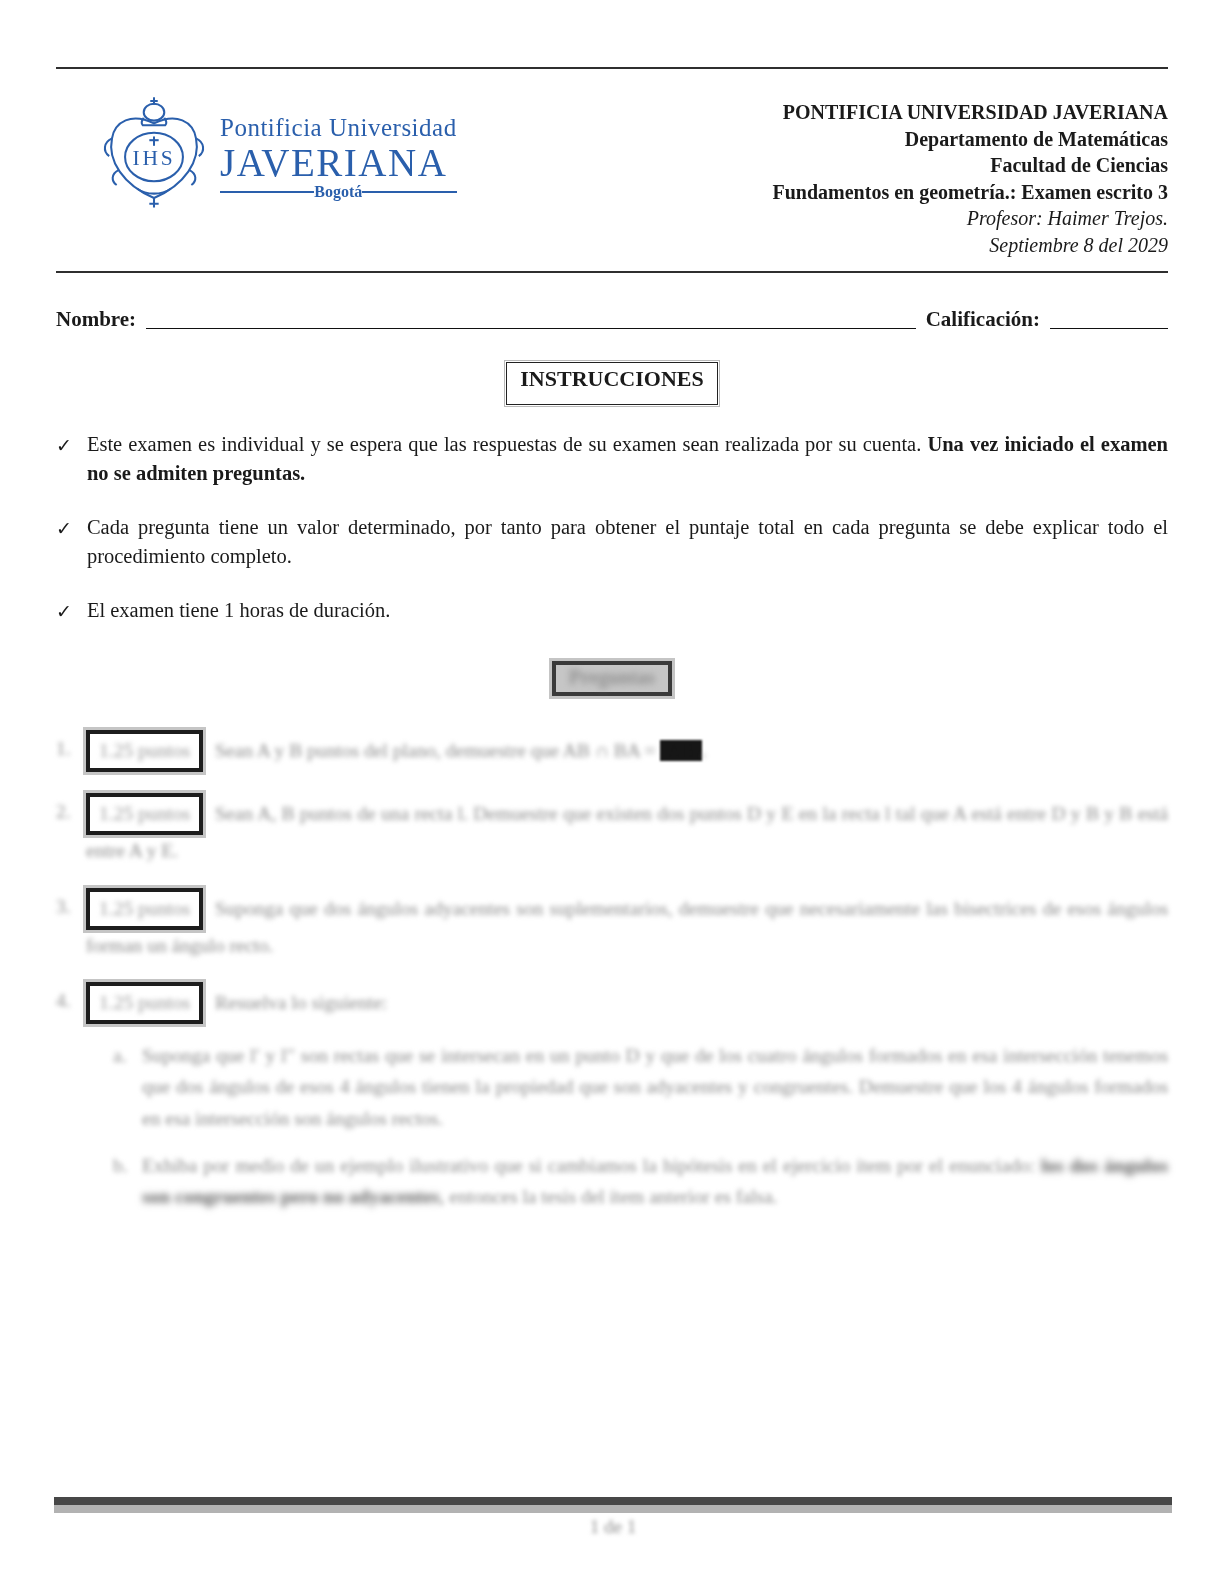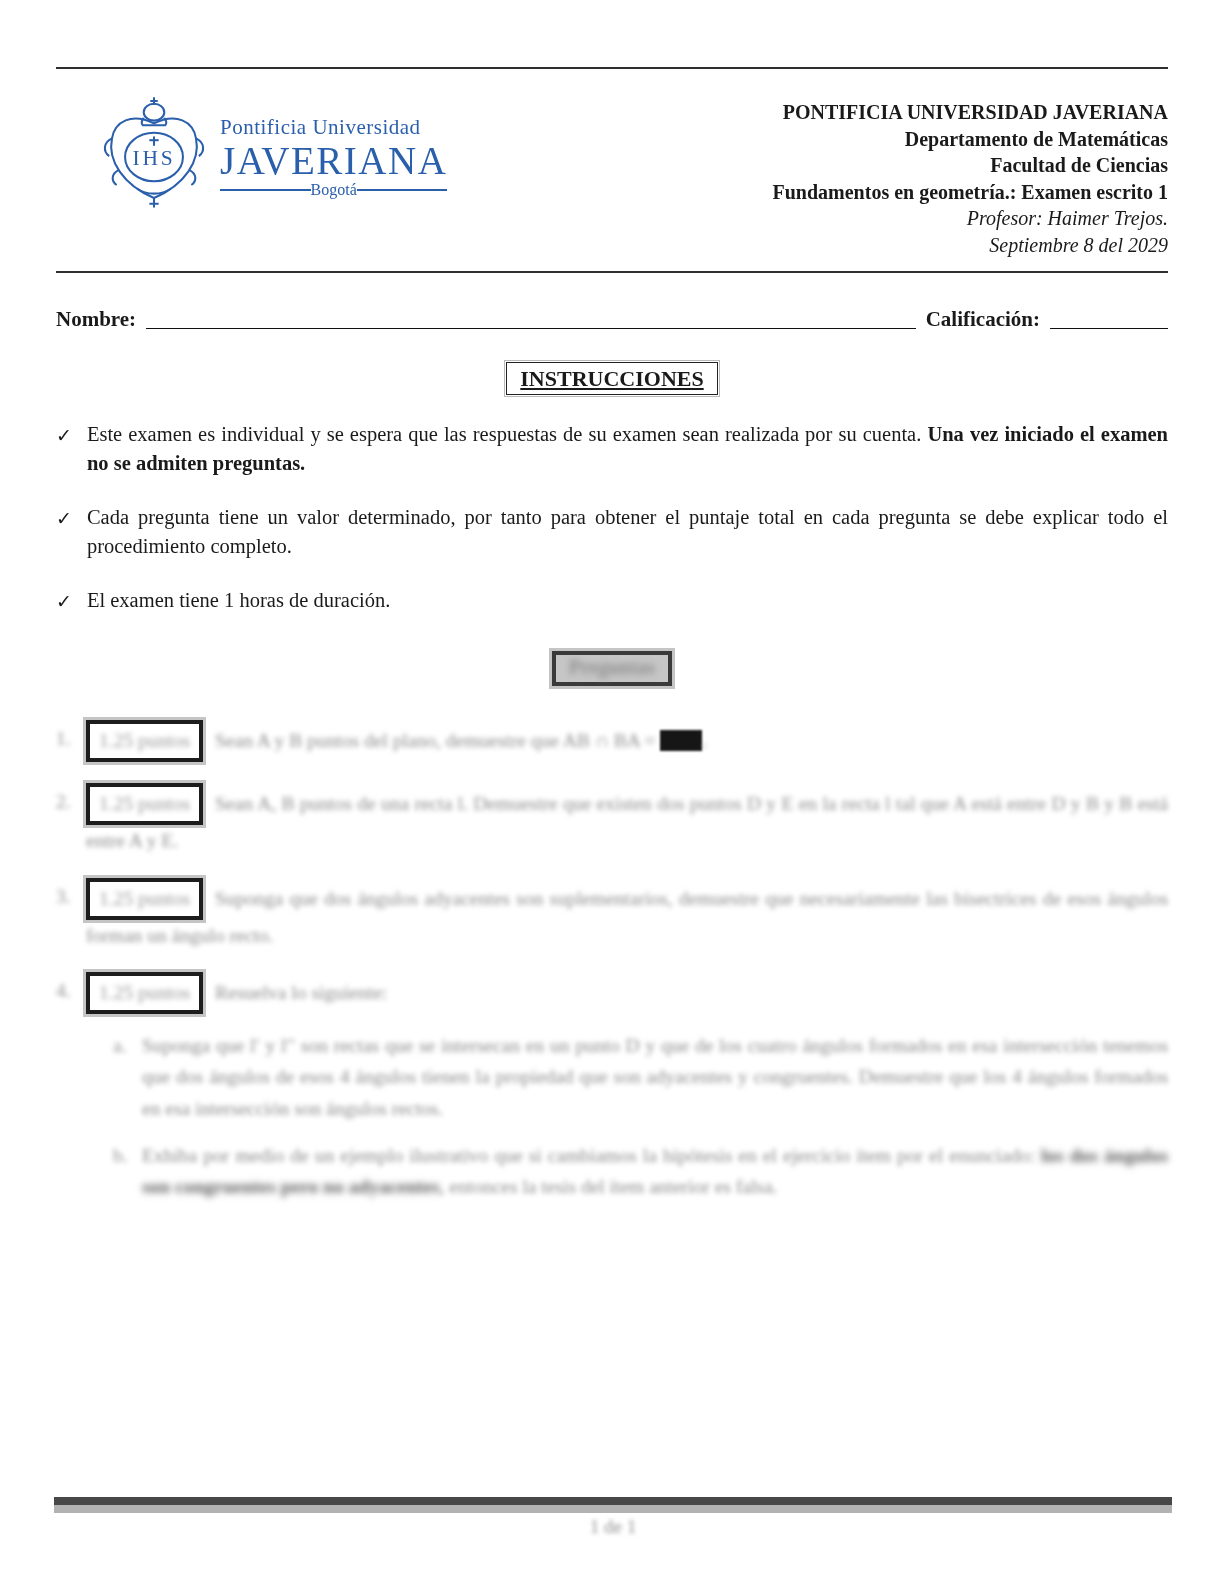--- a/index.html
+++ b/index.html
@@ -12,39 +12,39 @@
   .content { padding:0 56px; }
 
   
   .rule-top { margin-top:67px; border-top:2px solid #2f2f2f; }
   .rule-mid { margin-top:12px; border-top:2px solid #2f2f2f; }
 
   
   .header { display:flex; justify-content:space-between; align-items:flex-start; margin-top:26px; }
   .logo { display:flex; align-items:center; gap:10px; margin-left:42px; }
   .logo-text { color:#2a5fac; }
-  .logo-line1 { font-size:21px; letter-spacing:0.5px; }
+  .logo-line1 { font-size:25px; letter-spacing:0.5px; }
   .logo-line2 { font-size:39px; letter-spacing:1.5px; margin-top:-2px; }
-  .logo-line3-row { display:flex; align-items:center; margin-top:-2px; }
+  .logo-line3-row { display:flex; align-items:center; margin-top:-2px;font-weight:bold; }
   .logo-rule { flex:1; border-top:2px solid #2a5fac; }
   .logo-line3 { font-size:16px; }
   .header-right { text-align:right; font-size:20px; line-height:1.33; margin-top:4px; }
   .hr-bold { font-weight:bold; }
   .hr-italic { font-style:italic; }
 
   
   .name-row { margin-top:34px; display:flex; align-items:flex-end; font-size:21px; }
   .name-label, .grade-label { font-weight:bold; white-space:nowrap; }
   .fill-line { flex:1; border-bottom:1.5px solid #111; margin:0 10px 3px 10px; height:1px; }
   .short-line { width:118px; border-bottom:1.5px solid #111; margin:0 0 3px 10px; height:1px; }
 
   
   .instr-title-wrap { text-align:center; margin-top:30px; }
   .instr-title { display:inline-block; border:1.5px solid #222; outline:1px solid #b9b9b9; outline-offset:1px;
-    padding:3px 13px 2px 13px; font-weight:bold; font-size:22px;text-decoration:underline; }
+    padding:3px 13px 12px 13px; font-weight:bold; font-size:22px; }
   .bullets { margin-top:20px; }
   .bullet { display:flex; gap:15px; margin-top:25px; font-size:20.5px; line-height:1.42; }
   .check { font-family:"DejaVu Sans",sans-serif; font-size:19px; padding-top:2px; }
   .bullet-text { flex:1; text-align:justify; }
   .b-bold { font-weight:bold; }
 
   
   .preg-wrap { text-align:center; margin-top:36px; }
   .preg-box { display:inline-block; border:4px solid #3a3a3a; background:#c6c6c6;
     padding:1px 13px 3px 13px; box-shadow:0 0 0 3px rgba(158,158,158,.6); }
@@ -110,21 +110,21 @@
             <span class="logo-rule"></span>
             <span class="logo-line3">Bogotá</span>
             <span class="logo-rule"></span>
           </div>
         </div>
       </div>
       <div class="header-right">
         <div class="hr-bold">PONTIFICIA UNIVERSIDAD JAVERIANA</div>
         <div class="hr-bold">Departamento de Matemáticas</div>
         <div class="hr-bold">Facultad de Ciencias</div>
-        <div class="hr-bold">Fundamentos en geometría.: Examen escrito 1</div>
+        <div class="hr-bold">Fundamentos en geometría.: Examen escrito 3</div>
         <div class="hr-italic">Profesor: Haimer Trejos.</div>
         <div class="hr-italic">Septiembre 8 del 2029</div>
       </div>
     </div>
 
     <div class="rule-mid"></div>
 
     <div class="name-row">
       <span class="name-label">Nombre:</span>
       <span class="fill-line"></span>

